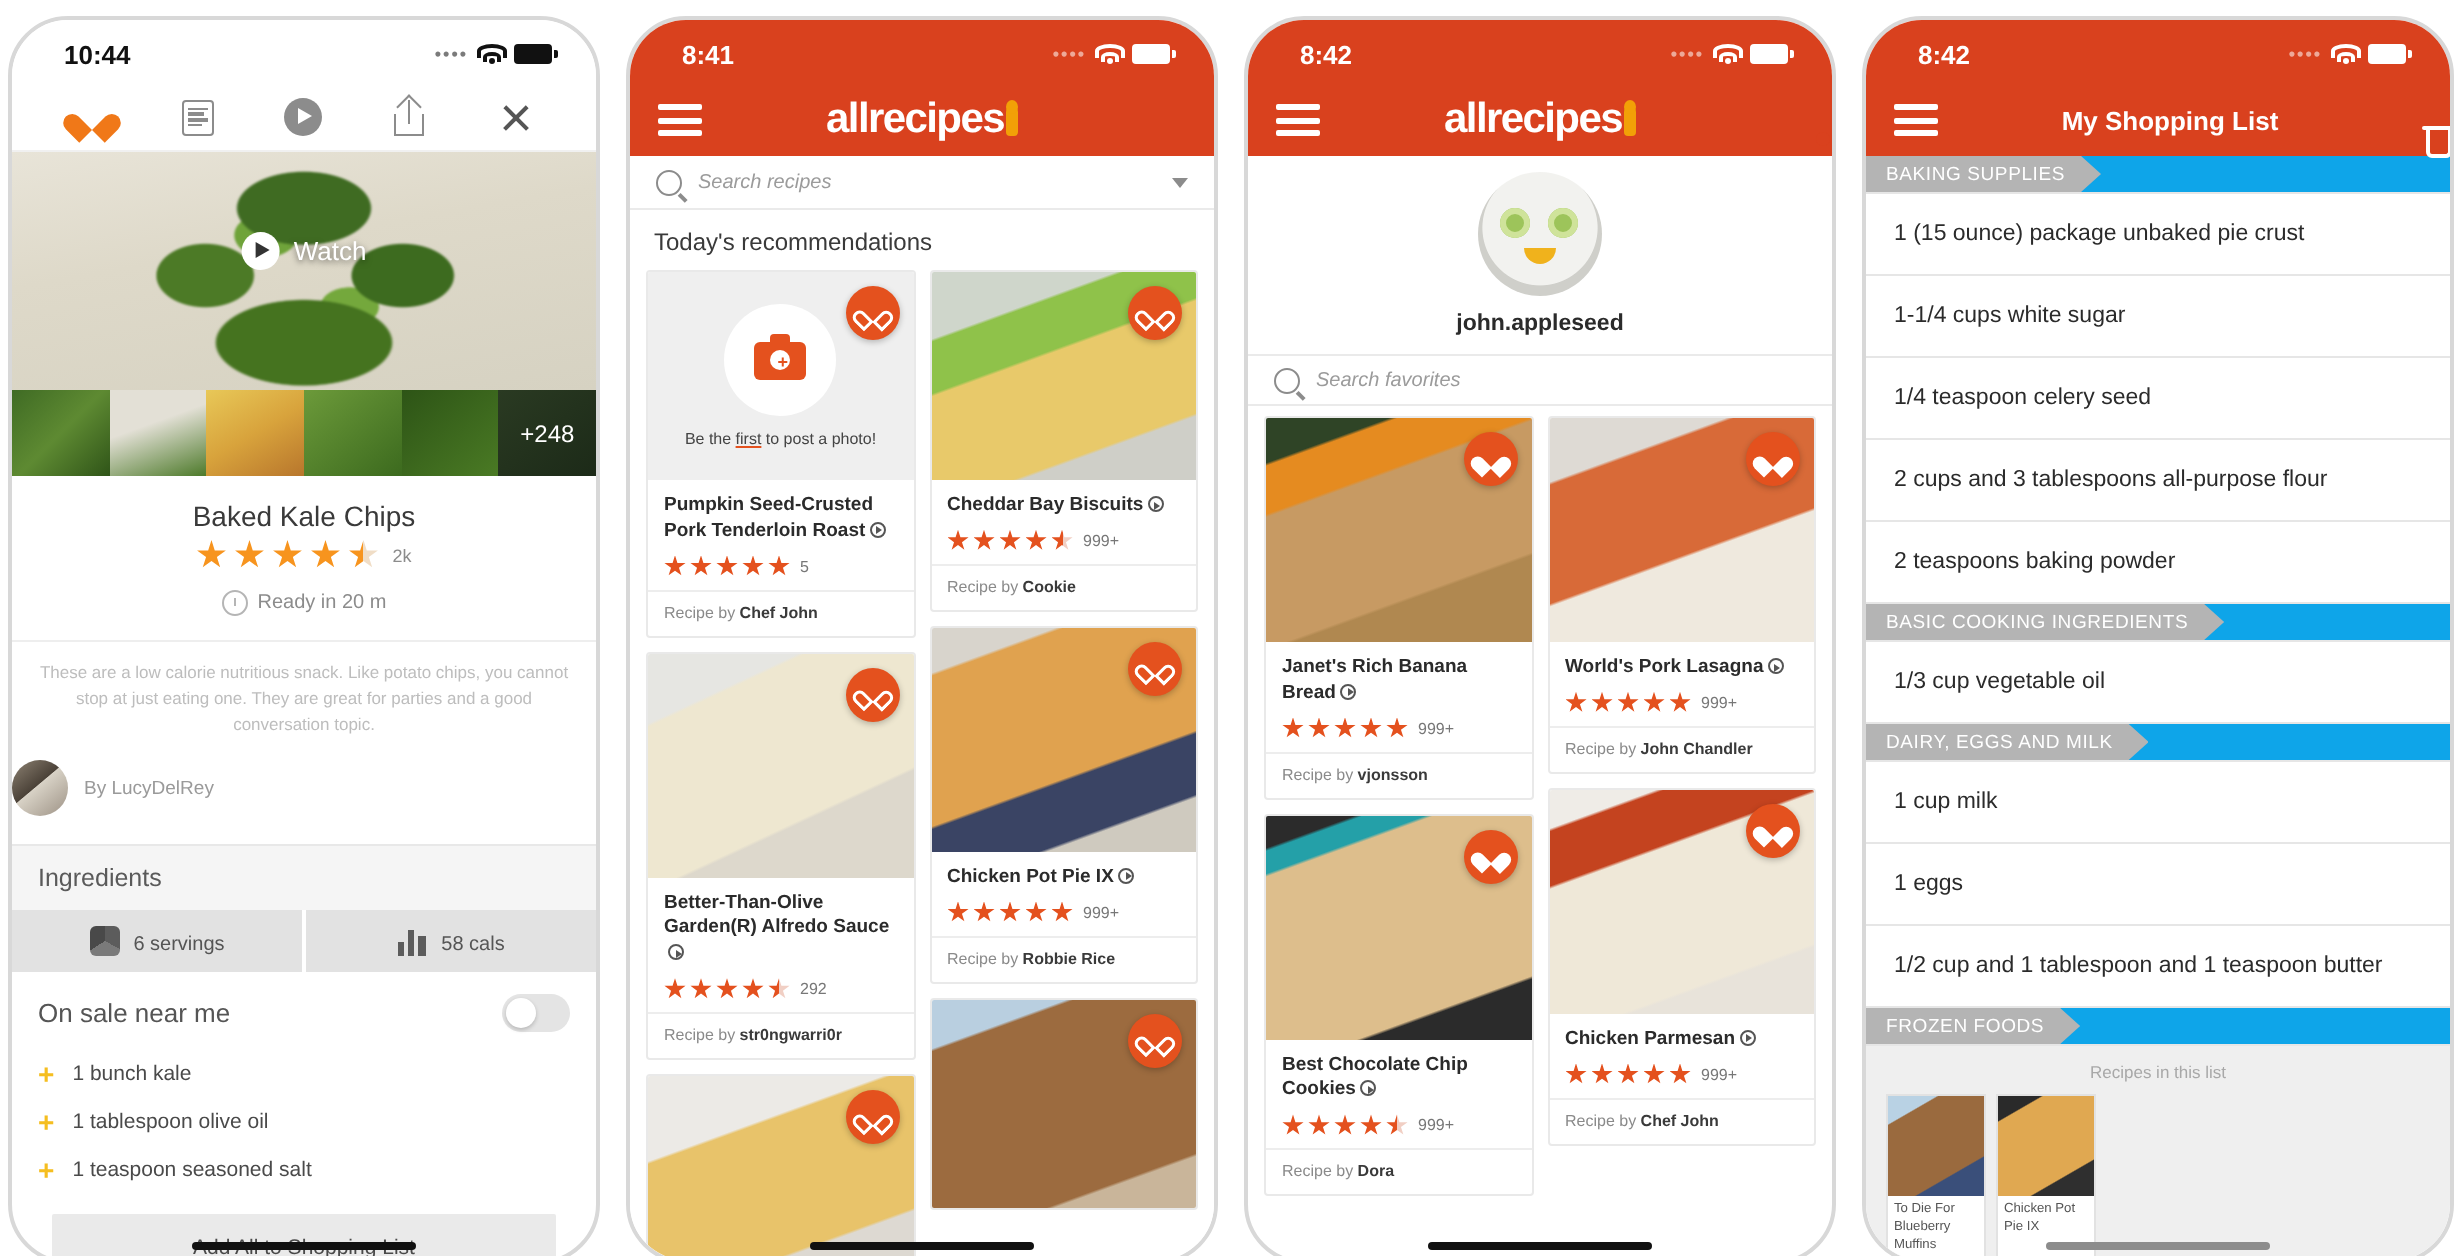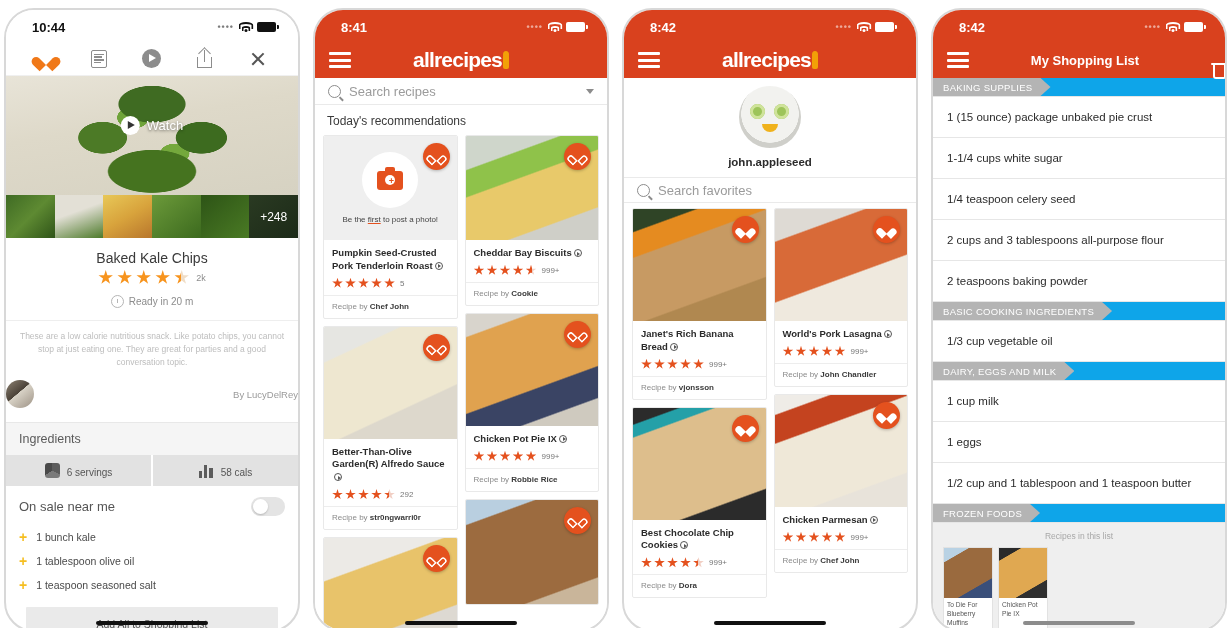--- a/index.html
+++ b/index.html
@@ -115,21 +115,21 @@
             color:#fff;font-size:12px;}
   .r1-title{text-align:center;font-size:14px;color:#3a3a3a;padding:12px 0 4px;}
   .r1-stars{display:flex;justify-content:center;align-items:center;gap:4px;}
   .r1-cnt{font-size:9px;color:#8c8c8c;margin-left:3px;}
   .ready{display:flex;align-items:center;justify-content:center;gap:5px;
          font-size:10px;color:#8c8c8c;padding:10px 0 12px;}
   .clock{width:13px;height:13px;border-radius:50%;border:1.3px solid #b5b5b5;position:relative;box-sizing:border-box;}
   .clock:after{content:"";position:absolute;left:5px;top:2.5px;width:1.2px;height:4.5px;background:#b5b5b5;}
   .r1-desc{font-size:8.5px;color:#bdbdbd;line-height:1.5;text-align:center;
            padding:9px 12px 6px;border-top:1px solid #eee;}
-  .author{display:flex;align-items:center;justify-content:space-between;gap:8px;padding:6px 0 14px;}
+  .author{display:flex;align-items:center;justify-content:flex-start;gap:8px;padding:6px 0 14px;}
   .avatar-sm{width:28px;height:28px;border-radius:50%;
       background:linear-gradient(140deg,#8e8374,#4b4238 45%,#d8d2c6 46%,#9c9184);}
   .author span{font-size:9.5px;color:#9a9a9a;}
   .ing-head{background:#f5f5f5;padding:9px 13px;font-size:12.5px;color:#5a5a5a;border-top:1px solid #e8e8e8;}
   .stats{display:flex;background:#e2e2e2;}
   .stat{flex:1;display:flex;align-items:flex-end;justify-content:center;gap:7px;
         padding:8px 0;font-size:10px;color:#555;}
   .stat+.stat{border-left:2px solid #fff;}
   .cube{width:15px;height:15px;border-radius:3px;
       background:conic-gradient(#5c5c5c 0 33%,#7a7a7a 0 66%,#494949 0);}
@@ -145,21 +145,21 @@
   .plus{color:#F5BE20;font-size:14px;font-weight:bold;line-height:1;}
   .addall{margin:10px 20px 0;background:#eaeaea;text-align:center;
           padding:11px 0;font-size:10.5px;color:#4a4a4a;border-radius:1px;}
 
   
   .searchbar{height:27px;display:flex;align-items:center;gap:8px;padding:0 13px;
              background:#fff;border-bottom:1px solid #eaeaea;box-sizing:border-box;}
   .mag{width:11px;height:11px;border:1.5px solid #8c8c8c;border-radius:50%;position:relative;flex:none;}
   .mag:after{content:"";position:absolute;right:-4px;bottom:-3px;width:5px;height:1.5px;
              background:#8c8c8c;transform:rotate(45deg);}
-  .searchbar .ph{font-size:13px;color:#9b9b9b;}
+  .searchbar .ph{font-size:10px;color:#9b9b9b;font-style:italic;}
   .caret{margin-left:auto;border-left:4px solid transparent;border-right:4px solid transparent;
          border-top:5px solid #8c8c8c;}
 
   
   .sectitle{font-size:12px;color:#3a3a3a;padding:9px 12px 7px;background:#fff;}
   .feed{background:#fff;padding:0 8px 4px;}
   .cols{display:flex;gap:7px;align-items:flex-start;}
   .col{flex:1;display:flex;flex-direction:column;gap:7px;}
   .card{background:#fff;border:1px solid #e9e9e9;border-radius:2px;overflow:hidden;}
   .cardimg{height:104px;position:relative;}

